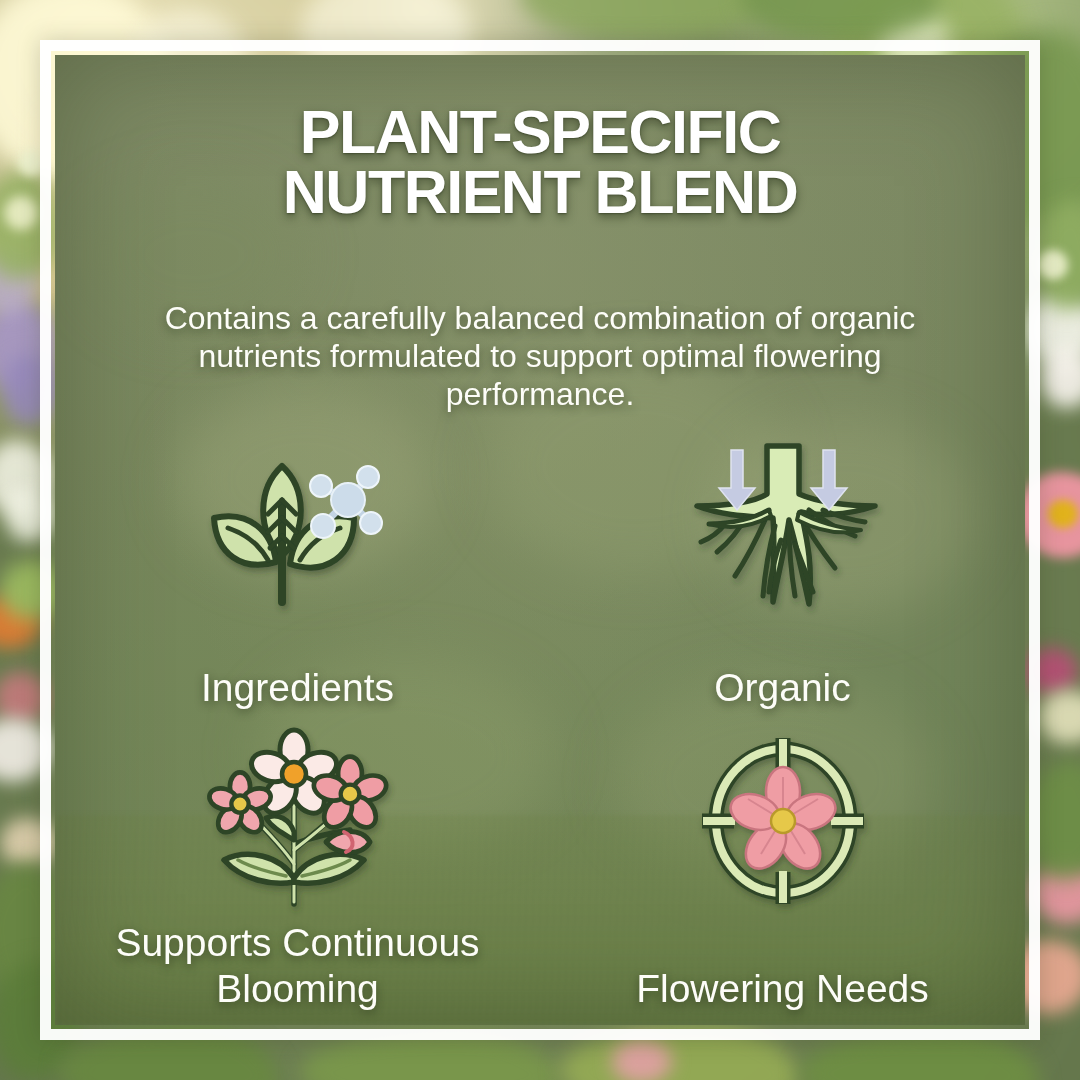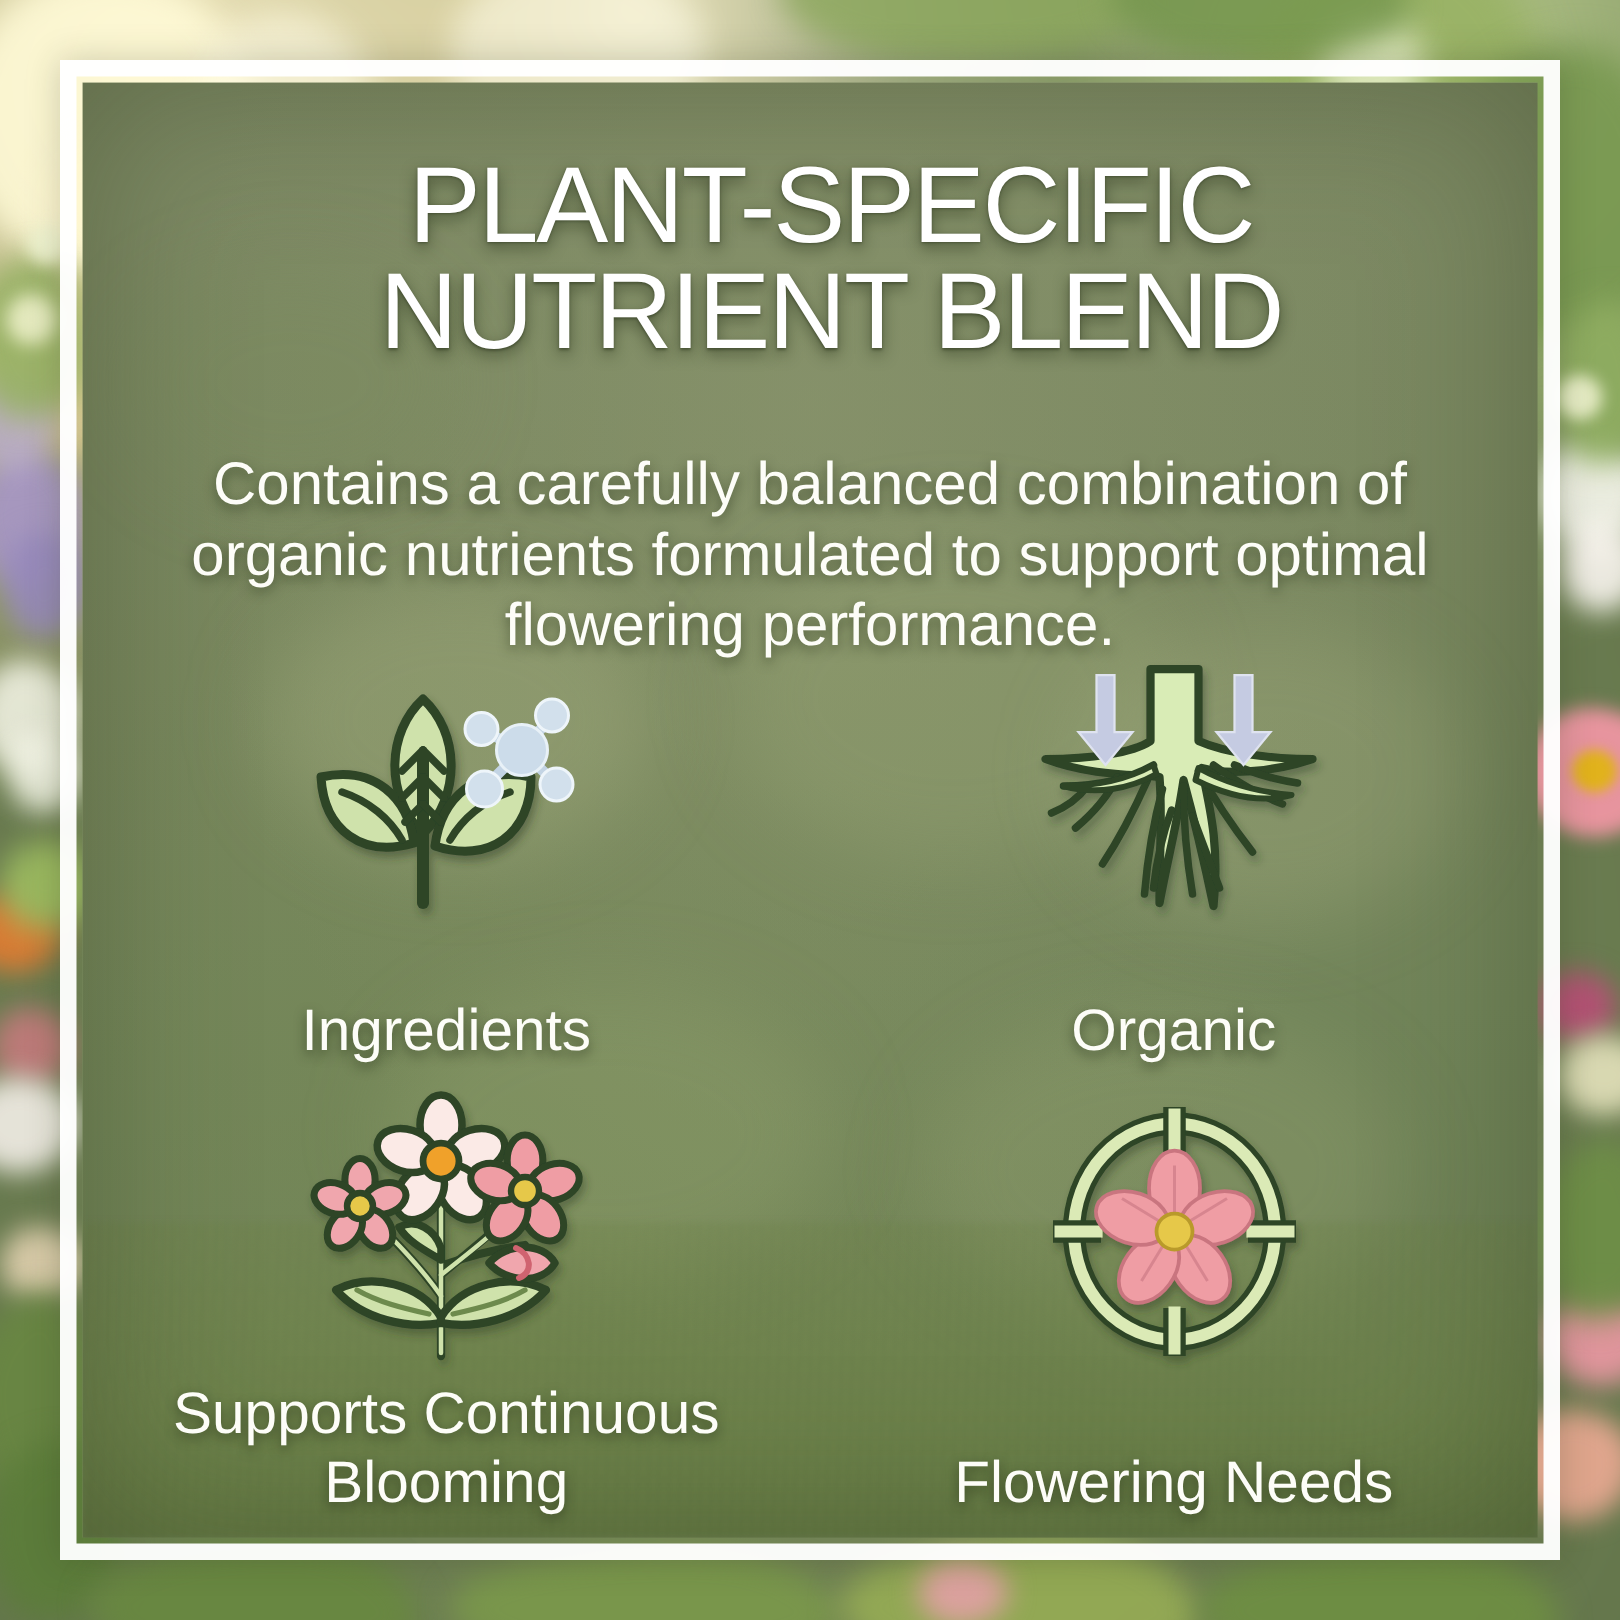--- a/index.html
+++ b/index.html
@@ -49,32 +49,32 @@
       repeating-linear-gradient(92deg, rgba(120,140,78,.35) 0 3px, rgba(95,116,62,.22) 3px 7px),
       linear-gradient(180deg, rgba(110,132,74,0) 0%, rgba(106,128,70,.55) 60%, rgba(97,120,64,.7) 100%);
     filter:blur(2px);
   }
   .panel-vig{position:absolute;inset:0;box-shadow:inset 0 0 110px rgba(50,62,32,.42);}
 
   
   .content{position:absolute;left:55px;top:55px;width:970px;height:970px;}
 
   .title{
-    position:absolute;top:47px;left:14px;width:100%;
+    position:absolute;top:47px;left:0;width:100%;
     text-align:center;color:#fff;
-    font-size:72px;line-height:.99;font-weight:normal;
+    font-size:61px;line-height:.99;font-weight:bold;
     letter-spacing:-1.5px;
     text-shadow:0 4px 10px rgba(35,45,22,.55), 0 1px 2px rgba(35,45,22,.5);
   }
   .title .l2{display:block;text-align:center;}
 
   .subtitle{
     position:absolute;top:245px;left:60px;width:850px;
     text-align:center;color:#fdfdf8;
-    font-size:40px;line-height:1.18;font-weight:normal;
+    font-size:32px;line-height:1.18;font-weight:normal;
     text-shadow:0 3px 8px rgba(35,45,22,.55);
   }
 
   .grid{
     position:absolute;top:385px;left:0;width:100%;
     display:grid;grid-template-columns:1fr 1fr;
     row-gap:16px;
   }
   .cell{display:flex;flex-direction:column;align-items:center;}
   .cell .art{height:175px;display:flex;align-items:center;justify-content:center;}

